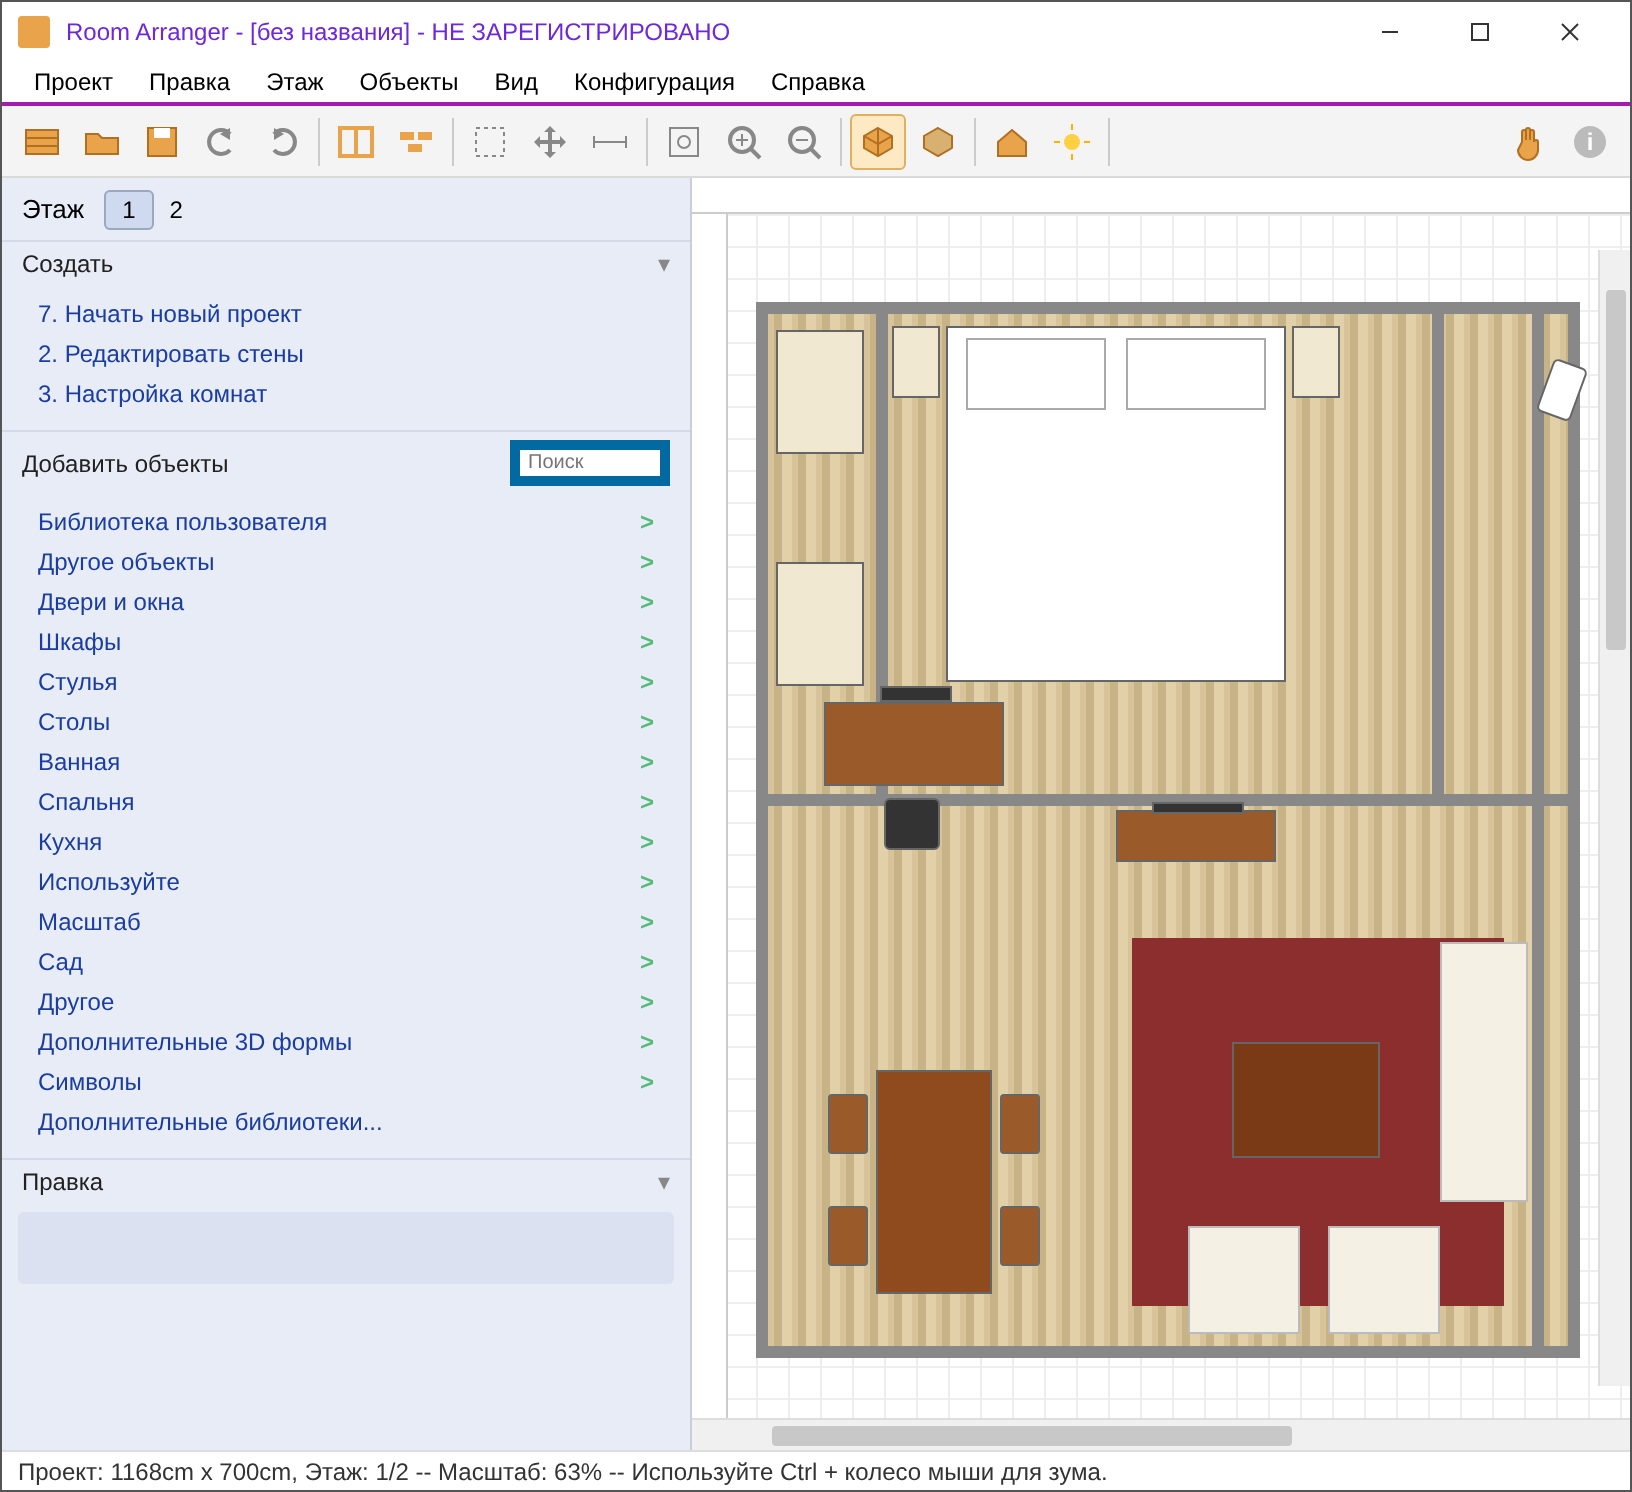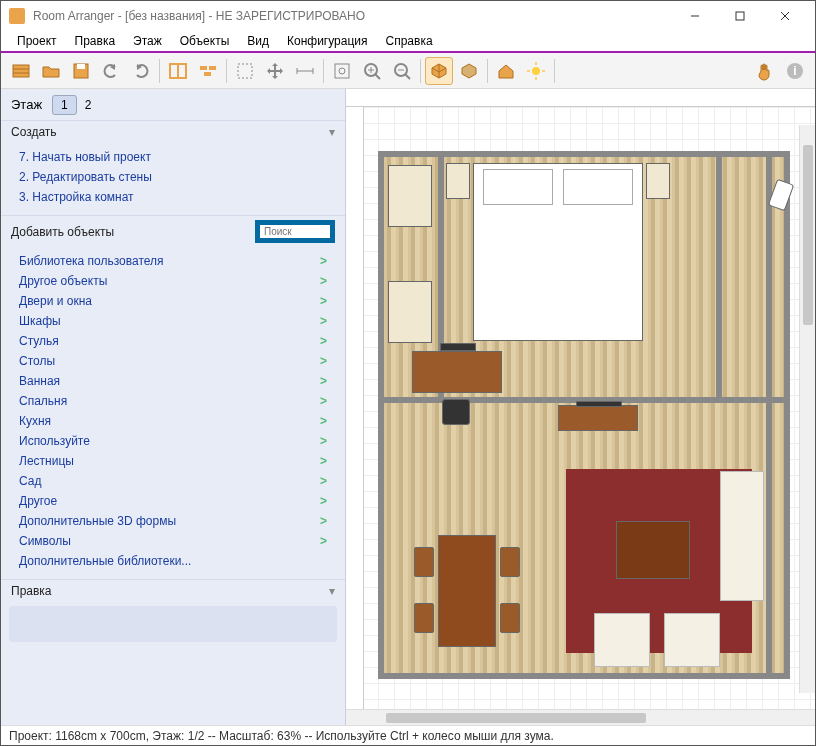--- a/index.html
+++ b/index.html
@@ -1,19 +1,19 @@
 <!DOCTYPE html>
 <html><head>
 <meta charset="utf-8">
 <style>
 *{box-sizing:border-box;margin:0;padding:0;font-family:"Segoe UI",Tahoma,sans-serif;font-size:12px;}
 body{background:#fff;width:816px;height:746px;overflow:hidden;border:1px solid #555;position:relative;}
 .titlebar{height:30px;display:flex;align-items:center;padding:0 8px;background:#fff;}
 .titlebar .app-icon{width:16px;height:16px;background:#e9a34a;border-radius:2px;margin-right:8px;}
-.titlebar .title{flex:0 0 auto;color:#737373;}
+.titlebar .title{flex:0 0 auto;color:#6d28d9;}
 .titlebar .spacer{flex:1 1 auto;}
 .win-btn{width:45px;height:28px;display:flex;align-items:center;justify-content:center;color:#333;}
 .menubar{height:22px;display:flex;align-items:center;padding:0 8px;gap:2px;border-bottom:2px solid #a21caf;}
 .menubar .menu-item{padding:2px 8px;cursor:default;}
 .toolbar{height:36px;background:#f4f4f4;display:flex;align-items:center;padding:0 6px;gap:2px;border-bottom:1px solid #d9d9d9;}
 .tb-btn{width:28px;height:28px;display:flex;align-items:center;justify-content:center;border:1px solid transparent;border-radius:3px;}
 .tb-btn.active{background:#fde9c4;border-color:#e0b060;}
 .tb-sep{width:1px;height:24px;background:#ccc;margin:0 2px;}
 .tb-btn svg{width:20px;height:20px;}
 .main{display:flex;height:calc(100% - 30px - 22px - 36px - 20px);}
@@ -278,21 +278,21 @@
         </div>
         <div class="lnk">
           <span>Кухня</span>
           <span class="arrow">&gt;</span>
         </div>
         <div class="lnk">
           <span>Используйте</span>
           <span class="arrow">&gt;</span>
         </div>
         <div class="lnk">
-          <span>Лестницы</span>
+          <span>Масштаб</span>
           <span class="arrow">&gt;</span>
         </div>
         <div class="lnk">
           <span>Сад</span>
           <span class="arrow">&gt;</span>
         </div>
         <div class="lnk">
           <span>Другое</span>
           <span class="arrow">&gt;</span>
         </div>

